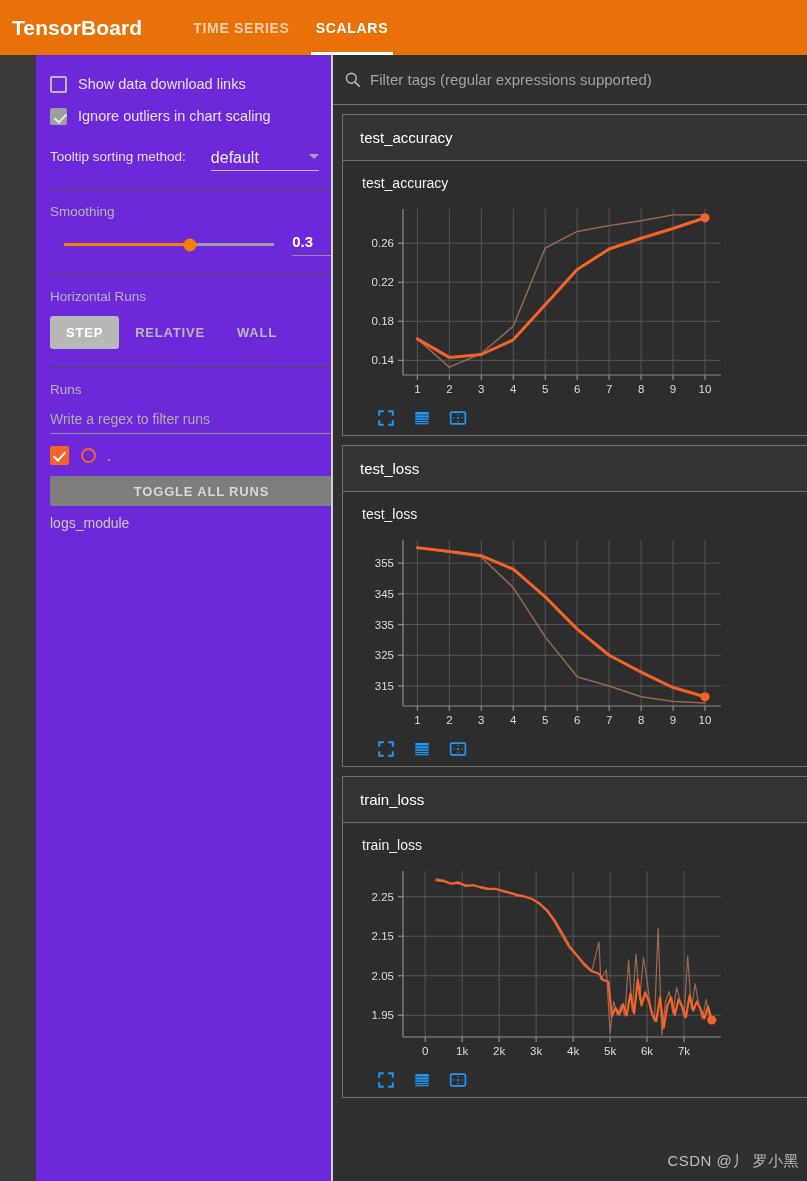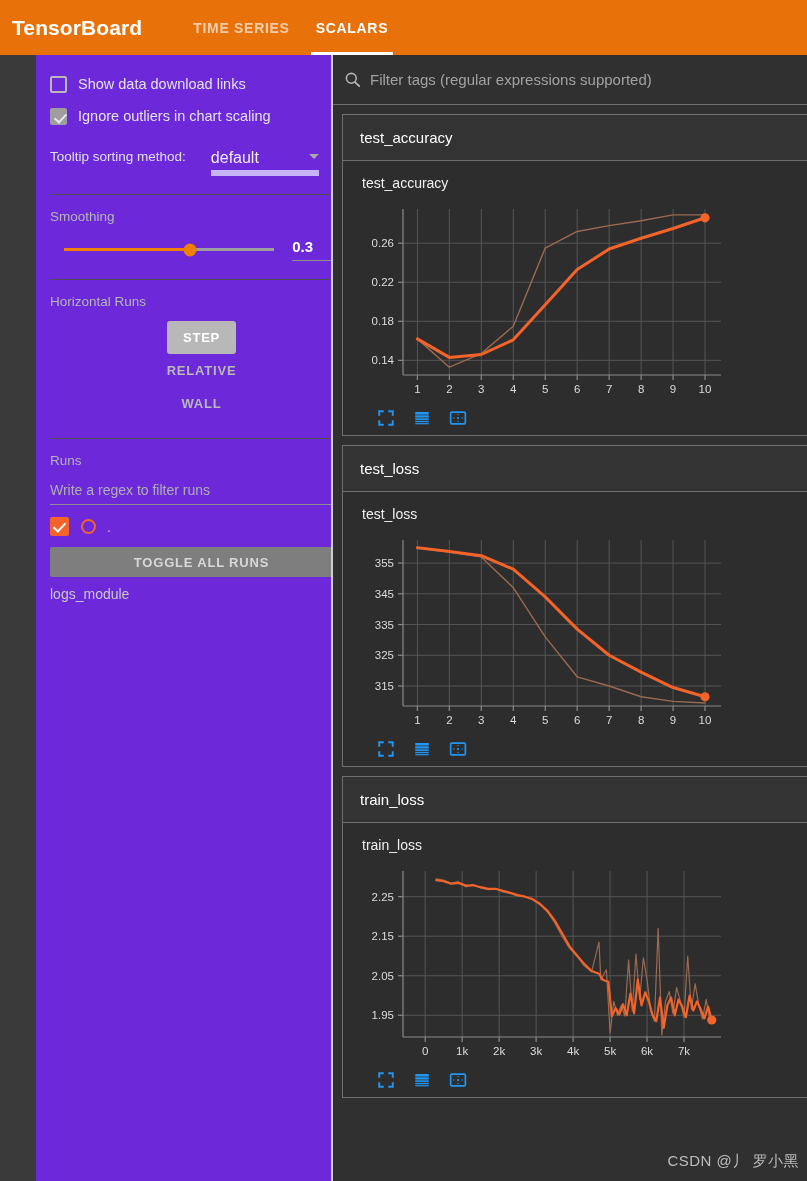--- a/index.html
+++ b/index.html
@@ -49,21 +49,21 @@
   .cbox.checked::after {
     content: ""; position: absolute; left: 4.5px; top: 1px;
     width: 5px; height: 10px; border: solid #e8e8e8;
     border-width: 0 2px 2px 0; transform: rotate(43deg);
   }
   .chk-label { font-size: 14.5px; color: #e3e3e3; white-space: nowrap; }
 
   .tooltip-row { display: flex; align-items: flex-start; margin-top: 20px; gap: 15px; }
   .tooltip-label { font-size: 13.5px; color: #e0e0e0; padding-bottom: 4px; }
   .select-wrap {
-    margin-left: 10px; width: 108px; border-bottom: 6px solid #c4b5fd;
+    margin-left: 10px; width: 108px; border-bottom: 1px solid #c4b5fd;
     display: flex; align-items: center; justify-content: space-between;
     padding-bottom: 3px; cursor: pointer;
   }
   .select-val { font-size: 16px; color: #eeeeee; }
   .caret {
     width: 0; height: 0; border-left: 5px solid transparent;
     border-right: 5px solid transparent; border-top: 5px solid #a8a8a8;
     margin-bottom: 3px;
   }
 
@@ -80,21 +80,21 @@
   .slider-thumb {
     position: absolute; left: 60%; top: 50%; width: 13px; height: 13px;
     background: #f08000; border-radius: 50%; transform: translate(-50%, -50%);
   }
   .smooth-val {
     margin-left: 18px; width: 66px; border-bottom: 1px solid #8e8e8e;
     font-size: 15px; font-weight: bold; color: #ffffff; padding-bottom: 5px;
     text-align: left; cursor: text;
   }
 
-  .axis-btns { display: flex; align-items: center; margin-top: 12px; flex-direction: column; }
+  .axis-btns { display: flex; align-items: center; margin-top: 12px; }
   .axis-btn {
     font-size: 13px; font-weight: bold; letter-spacing: .8px; color: #b9b9b9;
     padding: 9px 16px; border-radius: 3px; cursor: pointer; user-select: none;
   }
   .axis-btn.active { background: #b8b8b8; color: #ffffff; }
 
   .regex-input {
     margin-top: 14px; border-bottom: 1px solid #8e8e8e; padding-bottom: 6px;
     font-size: 14px; color: #b0b0b0; cursor: text;
   }

